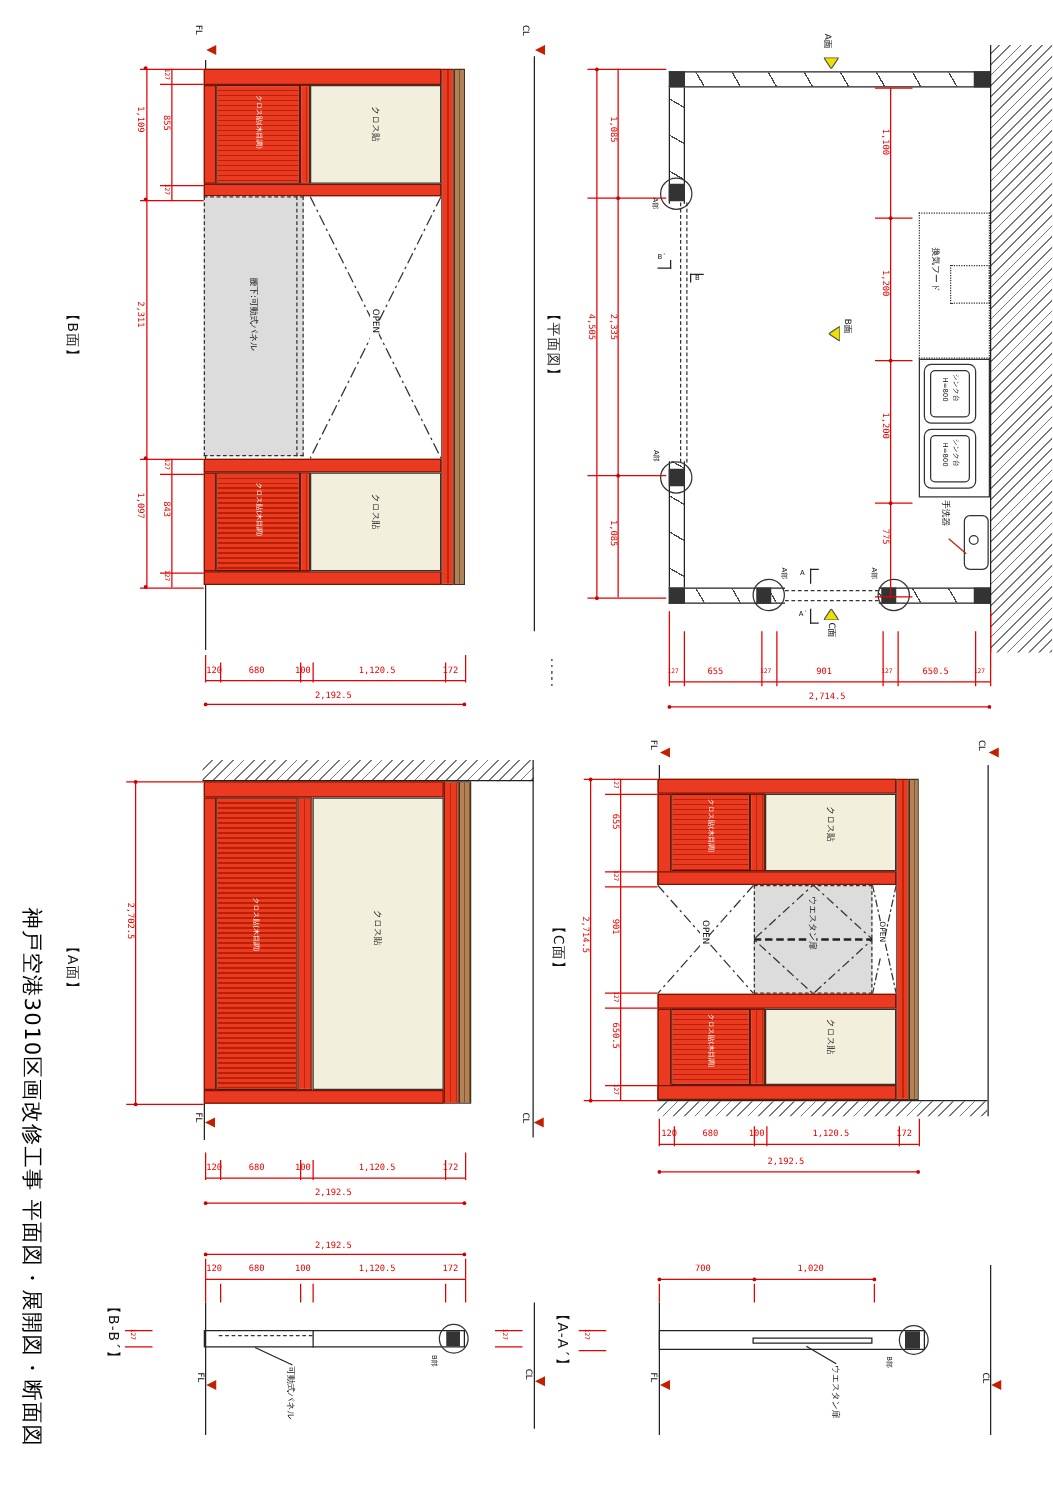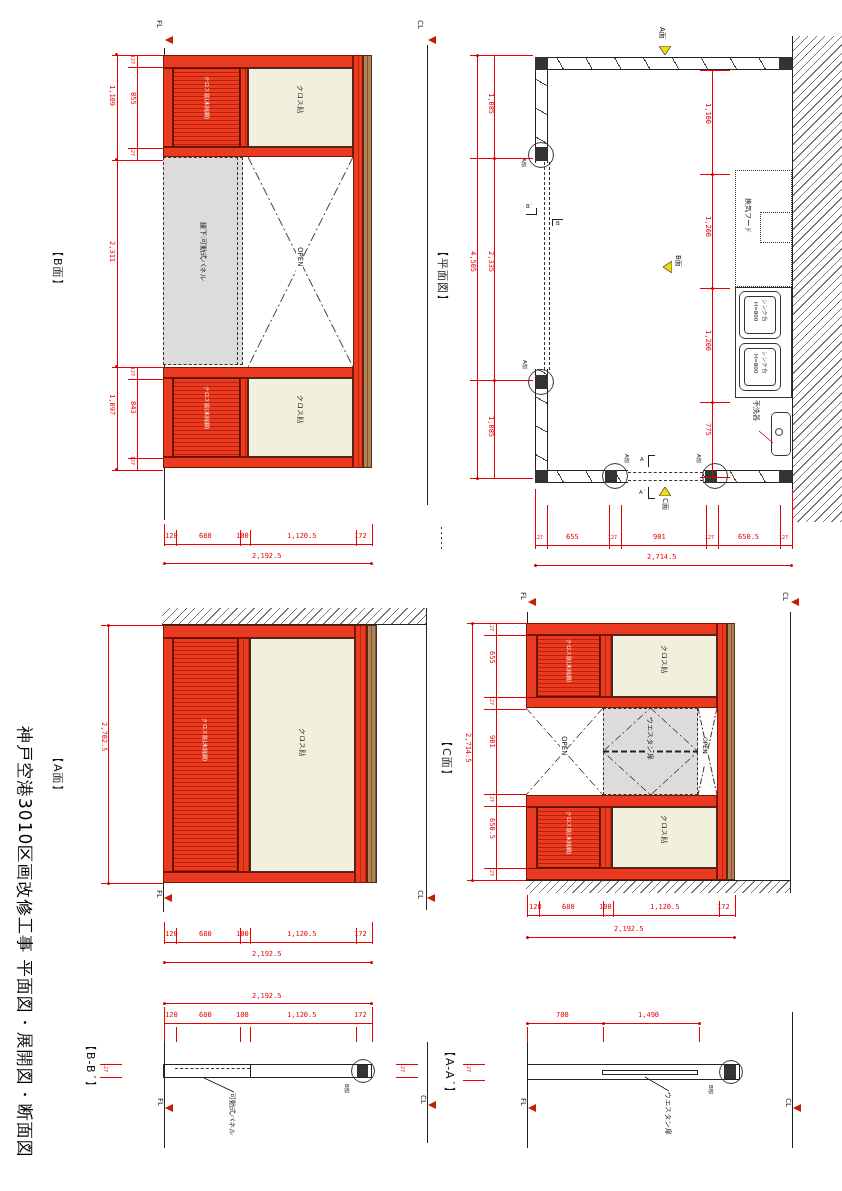--- a/index.html
+++ b/index.html
@@ -449,21 +449,21 @@
   </section>
 
   <section>
     <div class="abs vt ttl" style="left:444px;top:1046px;height:72px;">【A-A´】</div>
 
     <div class="abs rhl" style="left:527px;top:1023px;width:173px;"></div>
     <div class="abs dot" style="left:526px;top:1022px;"></div>
     <div class="abs dot" style="left:602px;top:1022px;"></div>
     <div class="abs dot" style="left:698px;top:1022px;"></div>
     <div class="abs dimt" style="left:556px;top:1012px;">700</div>
-    <div class="abs dimt" style="left:638px;top:1012px;">1,490</div>
+    <div class="abs dimt" style="left:638px;top:1012px;">1,020</div>
     <div class="abs rvl" style="left:527px;top:1027px;height:15px;"></div>
     <div class="abs rvl" style="left:603px;top:1027px;height:15px;"></div>
     <div class="abs rvl" style="left:699px;top:1027px;height:15px;"></div>
 
     <div class="abs barsec" style="left:527px;top:1064px;width:213px;height:16px;"></div>
     <div class="abs" style="left:602px;top:1070px;width:96px;height:5px;border:1px solid #222;box-sizing:border-box;background:#fff;"></div>
     <div class="abs blk" style="left:724px;top:1065px;width:12px;height:14px;"></div>
     <div class="abs circ" style="left:719px;top:1060px;width:24px;height:24px;"></div>
     <div class="abs vt lbl s" style="left:707px;top:1085px;height:14px;">B部</div>
 

